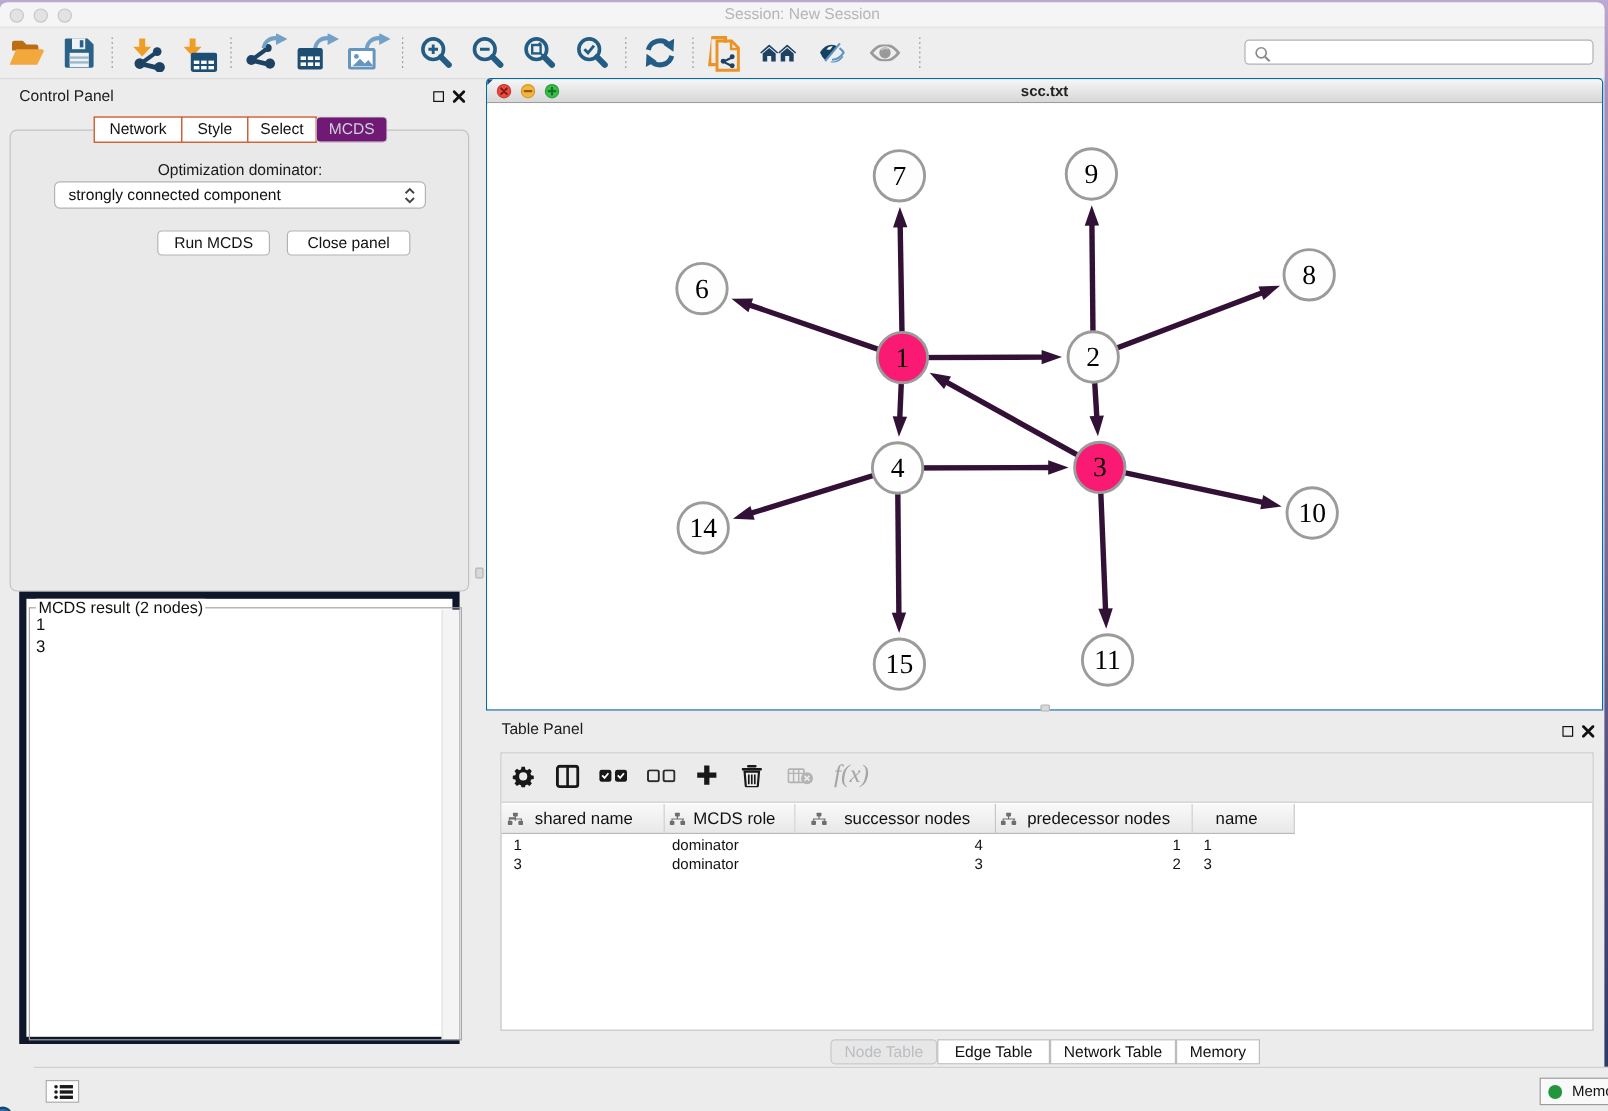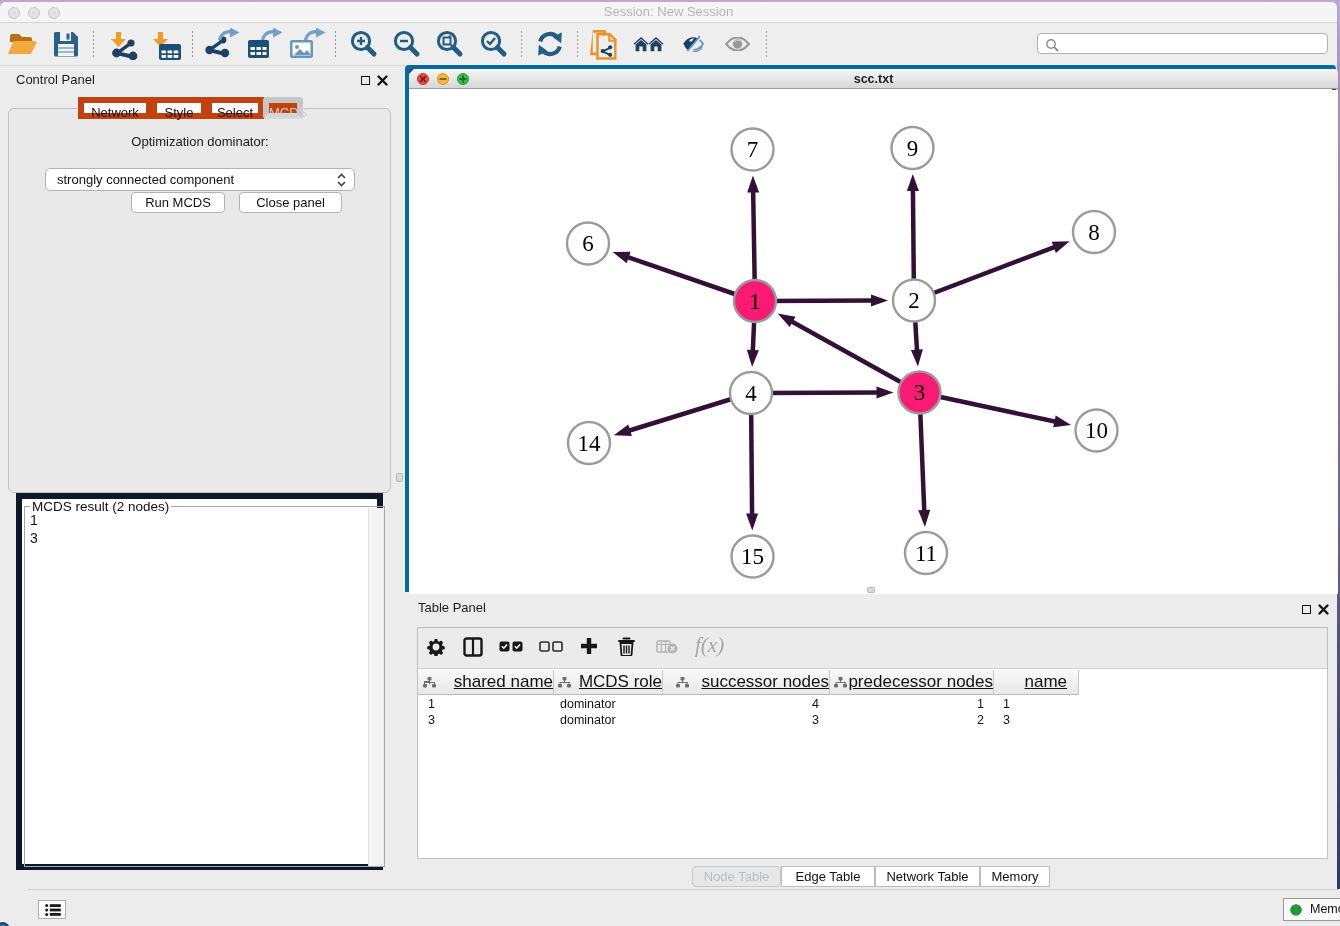--- a/index.html
+++ b/index.html
@@ -11,43 +11,43 @@
 .tl { position:absolute; top:5px; width:12px; height:12px; border-radius:50%; background:#e2e2e2; border:1px solid #c7c7c7; }
 #title-text { position:absolute; top:0; left:0; width:100%; text-align:center; font-size:13px; line-height:20px; color:#b4b4ba; }
 
 #toolbar { position:absolute; left:0; top:22px; width:100%; height:42px; background:#eeeeee; border-bottom:1px solid #dadada; }
 .tbi { position:absolute; }
 .tsep { position:absolute; top:7px; height:28px; width:1px; background-image:linear-gradient(#9a9a9a 40%, rgba(0,0,0,0) 0%); background-size:1px 4px; }
 #searchbox { position:absolute; left:1037px; top:9px; width:291px; height:21px; background:#fff; border:1px solid #b2b2b2; border-radius:4px; }
 
 #cpanel { position:absolute; left:0; top:63px; width:405px; height:823px; }
 #cp-title { position:absolute; left:16px; top:7px; font-size:13px; color:#1c1c1c; }
-.tab { position:absolute; top:32px; height:22px; background:#fff; border:6px solid #c2410c; font-size:13px; text-align:center; color:#111; line-height:20px; }
+.tab { position:absolute; top:32px; height:22px; background:#fff; border:1px solid #c2410c; font-size:13px; text-align:center; color:#111; line-height:20px; }
 #tabpane { position:absolute; left:8px; top:43px; width:383px; height:385px; background:#e9e9e9; border:1px solid #c2c2c2; border-radius:6px; }
 #opt-label { position:absolute; left:0; top:69px; width:400px; text-align:center; font-size:13px; color:#1a1a1a; }
-#combo { position:absolute; left:45px; top:103px; width:310px; height:23px; background:#fff; border:1px solid #b3b3b3; border-radius:5px; font-size:13px; color:#111; line-height:21px; padding-left:11px; }
+#combo { position:absolute; left:45px; top:86px; width:310px; height:23px; background:#fff; border:1px solid #b3b3b3; border-radius:5px; font-size:13px; color:#111; line-height:21px; padding-left:11px; }
 .btn { position:absolute; top:127px; height:21px; background:#fff; border:1px solid #b3b3b3; border-radius:4px; font-size:13px; color:#111; text-align:center; line-height:19px;margin-left:36px; }
 #whitepanel { position:absolute; left:16px; top:428px; width:367px; height:377px; background:#fff; border:6px solid #0f172a; }
 #groupbox { position:absolute; left:2px; top:7px; width:361px; height:361px; border:1px solid #a6a6a6; }
 #grouplbl { position:absolute; left:5px; top:-8px; font-size:13.5px; color:#111; background:#fff; padding:0 2px; }
 #mcdsitems { position:absolute; left:5px; top:5px; font-size:14px; color:#111; line-height:17.5px; }
 #scrolltrack { position:absolute; right:1px; top:1px; width:15px; height:358px; background:#f4f4f4; border-left:1px solid #e2e2e2; }
 
-#netwin { position:absolute; left:405px; top:63px; width:931px; height:527px; border:4px solid #0369a1; border-radius:4px 4px 0 0; background:#fff;padding-left:25px; }
+#netwin { position:absolute; left:405px; top:63px; width:931px; height:527px; border:1px solid #0369a1; border-radius:4px 4px 0 0; background:#fff;padding-left:25px; }
 #nw-titlebar { position:absolute; left:0; top:0; width:929px; height:20px; background:linear-gradient(#f6f6f6,#d7d7d7); border-bottom:1px solid #9d9d9d; border-radius:4px 4px 0 0; }
 .mac { position:absolute; top:3.5px; width:12px; height:12px; border-radius:50%; }
 #nw-title { position:absolute; left:0; top:0; width:100%; text-align:center; font-size:12.5px; font-weight:bold; line-height:21px; color:#222; }
 #nw-canvas { position:absolute; left:0; top:21px; width:929px; height:504px; background:#fff; }
 
 #tpanel { position:absolute; left:405px; top:595px; width:932px; height:292px; }
 #tp-title { position:absolute; left:13px; top:3px; font-size:13px; color:#1c1c1c; }
 #tp-box { position:absolute; left:12px; top:30px; width:911px; height:232px; border:1px solid #c0c0c0; background:#fff; }
 #tp-toolbar { position:absolute; left:0; top:0; width:100%; height:41px; background:#ebebeb; border-bottom:1px solid #cfcfcf; }
 #tp-header { position:absolute; left:0; top:42px; width:100%; height:25px; }
-.hcell { position:absolute; top:0; height:25px; background:linear-gradient(#f9f9f9,#e8e8e8); border-right:1px solid #c6c6c6; border-bottom:1px solid #b9b9b9; font-size:17px; color:#111; text-align:right; line-height:24px;text-decoration:underline; }
+.hcell { position:absolute; top:0; height:25px; background:linear-gradient(#f9f9f9,#e8e8e8); border-right:1px solid #c6c6c6; border-bottom:1px solid #b9b9b9; font-size:14px; color:#111; text-align:center; line-height:24px; }
 .trow { position:absolute; width:100%; height:16px; font-size:12.5px; color:#111; }
 .tcell { position:absolute; top:0; height:16px; line-height:16px; }
 .bt-tab { position:absolute; top:269px; height:21px; background:#fff; border:1px solid #bdbdbd; font-size:13px; color:#111; text-align:center; line-height:19px; }
 .winbtn-sq { position:absolute; width:9px; height:9px; border:1.5px solid #111; background:transparent; }
 
 #statusbar { position:absolute; left:0; top:887px; width:100%; height:38px; background:#ececec; border-top:1px solid #d0d0d0;margin-left:28px; }
 #membtn { position:absolute; left:1255px; top:8px; width:73px; height:23px; background:#f9f9f9; border:1px solid #9a9a9a; font-size:12.5px; color:#111; line-height:21px; padding-left:26px; }
 #listbtn { position:absolute; left:10px; top:10px; width:28px; height:19px; background:#fdfdfd; border:1px solid #ababab; }
 .handle { position:absolute; background:#d9d9d9; border:1px solid #b4b4b4; border-radius:1.5px; }
 </style>
@@ -214,21 +214,21 @@
   <div id="cpanel">
     <div id="cp-title">Control Panel</div>
     <div class="winbtn-sq" style="left:361px; top:11px;"></div>
     <svg style="position:absolute; left:377px; top:10px;" width="11" height="11" viewBox="0 0 11 11">
         <path d="M1.5 1.5 L9.5 9.5 M9.5 1.5 L1.5 9.5" stroke="#111" stroke-width="2.3" stroke-linecap="round"></path>
       </svg>
     <div id="tabpane"></div>
     <div class="tab" style="left:78px; width:74px;">Network</div>
     <div class="tab" style="left:151px; width:56px;">Style</div>
     <div class="tab" style="left:206px; width:58px;">Select</div>
-    <div class="tab" style="left:263px; width:40px; background:#c2410c; color:#ced2d6; border-color:#c6c6c6; border-radius:4px; border-bottom-color:#dadada;">MCDS</div>
+    <div class="tab" style="left:263px; width:60px; background:#701a75; color:#ced2d6; border-color:#c6c6c6; border-radius:4px; border-bottom-color:#dadada;">MCDS</div>
     <div id="opt-label">Optimization dominator:</div>
     <div id="combo">strongly connected component
       <svg style="position:absolute; right:8px; top:4px;" width="9" height="14" viewBox="0 0 9 14">
         <path d="M1 5 L4.5 1.5 L8 5" fill="none" stroke="#444" stroke-width="1.6"></path>
         <path d="M1 9 L4.5 12.5 L8 9" fill="none" stroke="#444" stroke-width="1.6"></path>
       </svg>
     </div>
     <div class="btn" style="left:95px; width:94px;">Run MCDS</div>
     <div class="btn" style="left:203px; width:103px;">Close panel</div>
     <div id="whitepanel">

